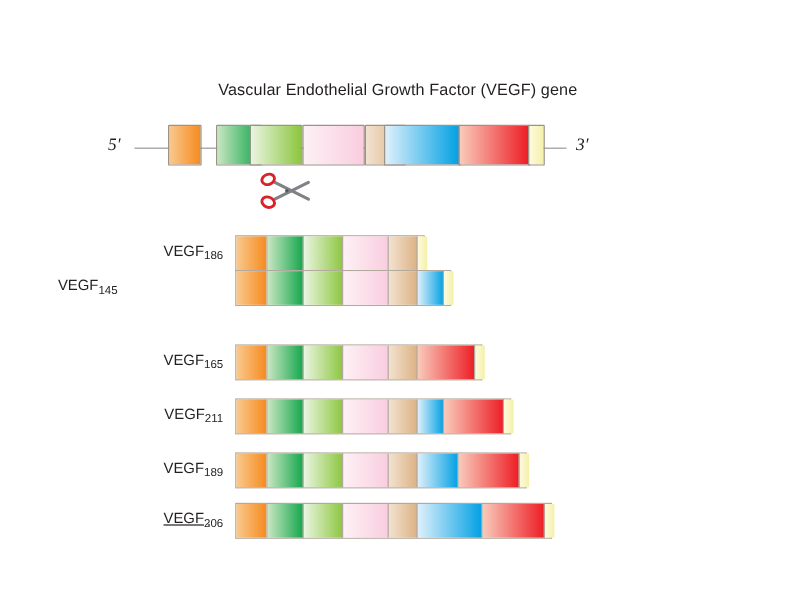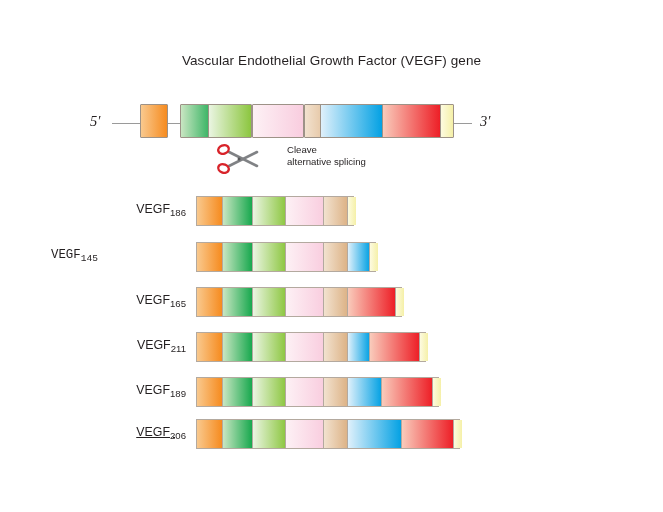--- a/index.html
+++ b/index.html
@@ -3,21 +3,21 @@
 <meta charset="utf-8">
 <style>
   html,body{margin:0;padding:0;}
   body{
     width:663px;height:512px;background:#ffffff;position:relative;overflow:hidden;
     font-family:"Liberation Sans", sans-serif;color:#231f20;
   }
 
   
   .title{
-    position:absolute;left:0;top:53px;width:663px;text-align:center;
+    position:absolute;left:0;top:67px;width:663px;text-align:center;
     font-size:13.5px;letter-spacing:.1px;color:#231f20;
   }
 
   
   .gene-row{position:absolute;left:0;top:104px;width:663px;height:40px;}
   .gene-backbone{
     position:absolute;top:19px;height:1.3px;background:#9a9a9a;
   }
   .label-prime{
     position:absolute;top:9px;font-family:"Liberation Serif", serif;
@@ -71,39 +71,35 @@
 </div>
 
 <div class="cleave-wrap">
   <svg class="scissors" viewBox="0 0 46 32">
     <line x1="14" y1="9" x2="42" y2="23" stroke="#808285" stroke-width="2.6" stroke-linecap="round"></line>
     <line x1="14" y1="23" x2="42" y2="9" stroke="#808285" stroke-width="2.6" stroke-linecap="round"></line>
     <ellipse cx="8.5" cy="6.5" rx="5.4" ry="4.2" fill="none" stroke="#d8232a" stroke-width="2.4" transform="rotate(-22 8.5 6.5)"></ellipse>
     <ellipse cx="8.5" cy="25.5" rx="5.4" ry="4.2" fill="none" stroke="#d8232a" stroke-width="2.4" transform="rotate(22 8.5 25.5)"></ellipse>
     <circle cx="24" cy="16" r="1.5" fill="#58595b"></circle>
   </svg>
-  <div class="cleave-text">
-    <div>Cleave</div>
-    <div>alternative splicing</div>
-  </div>
 </div>
 
 <div id="isoform-list">
     <div class="iso-row" style="top: 196px; left: 0px; width: 663px;">
       <div class="iso-label" style="right: 477px;"><span>VEGF</span><sub>186</sub></div>
       <div class="iso-bar" style="left: 196px; width: 158px;">
         <div class="seg" style="left: 0px; width: 25px; background: linear-gradient(to right, rgb(249, 201, 142), rgb(246, 139, 31));"></div>
         <div class="seg" style="left: 25px; width: 30px; background: linear-gradient(to right, rgb(201, 230, 194), rgb(17, 166, 74));"></div>
         <div class="seg" style="left: 55px; width: 33px; background: linear-gradient(to right, rgb(234, 245, 226), rgb(140, 198, 63));"></div>
         <div class="seg" style="left: 88px; width: 38px; background: linear-gradient(to right, rgb(253, 241, 245), rgb(249, 205, 223));"></div>
         <div class="seg" style="left: 126px; width: 24px; background: linear-gradient(to right, rgb(242, 226, 207), rgb(220, 177, 132));"></div>
         <div class="seg" style="left: 150px; width: 8px; background: linear-gradient(to right, rgb(253, 251, 224), rgb(245, 240, 168));"></div>
       </div>
     </div>
-    <div class="iso-row" style="top: 242px; left: 0px; width: 575px; font-family: Liberation Mono, monospace;">
+    <div class="iso-row" style="top: 225px; left: 0px; width: 575px;">
       <div class="iso-label" style="right: 477px;"><span>VEGF</span><sub>145</sub></div>
       <div class="iso-bar" style="left: 196px; width: 180px;">
         <div class="seg" style="left: 0px; width: 25px; background: linear-gradient(to right, rgb(249, 201, 142), rgb(246, 139, 31));"></div>
         <div class="seg" style="left: 25px; width: 30px; background: linear-gradient(to right, rgb(201, 230, 194), rgb(17, 166, 74));"></div>
         <div class="seg" style="left: 55px; width: 33px; background: linear-gradient(to right, rgb(234, 245, 226), rgb(140, 198, 63));"></div>
         <div class="seg" style="left: 88px; width: 38px; background: linear-gradient(to right, rgb(253, 241, 245), rgb(249, 205, 223));"></div>
         <div class="seg" style="left: 126px; width: 24px; background: linear-gradient(to right, rgb(242, 226, 207), rgb(220, 177, 132));"></div>
         <div class="seg" style="left: 150px; width: 22px; background: linear-gradient(to right, rgb(223, 240, 251), rgb(0, 160, 227));"></div>
         <div class="seg" style="left: 172px; width: 8px; background: linear-gradient(to right, rgb(253, 251, 224), rgb(245, 240, 168));"></div>
       </div>

